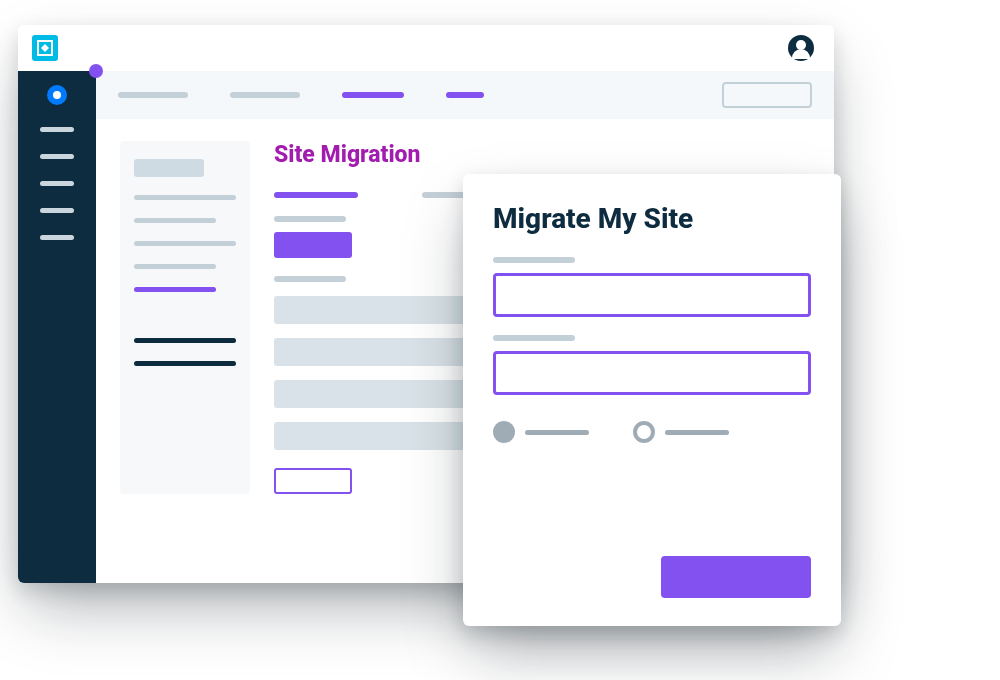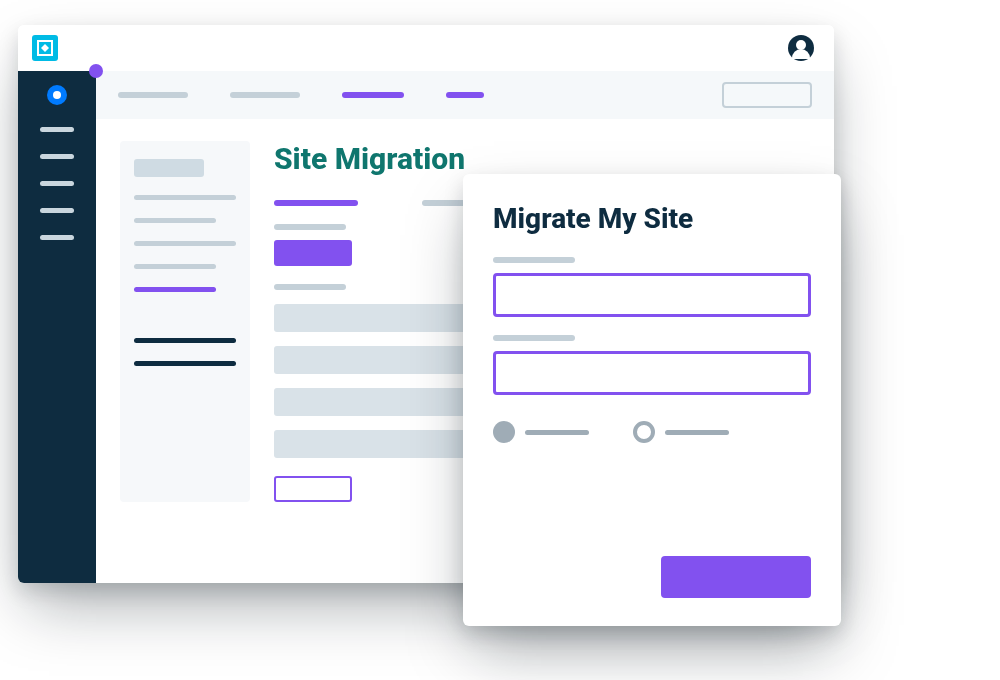--- a/index.html
+++ b/index.html
@@ -42,21 +42,21 @@
   
   .page{padding:22px 24px;display:flex;gap:24px}
   .submenu{width:130px;background:#f6f8fa;border-radius:4px;padding:18px 14px 22px;display:flex;flex-direction:column;gap:18px}
   .sm-block{height:18px;background:#cfdbe3;border-radius:3px;width:70px}
   .sm-line{height:5px;background:#c4d0d8;border-radius:3px;width:100%}
   .sm-line.short{width:82px}
   .sm-line.dark{background:#0e2c40;width:100%}
   .sm-line.purple{background:#8251ef;width:82px}
 
   .main{flex:1}
-  h1.page-title{margin:0 0 24px 0;font-size:30px;font-weight:800;color:#0f766e}
+  h1.page-title{margin:0 0 24px 0;font-size:23px;font-weight:800;color:#a21caf}
   .steps{display:flex;gap:64px;margin-bottom:6px}
   .step{height:6px;border-radius:3px;background:#c4d0d8;width:84px}
   .step.active{background:#8251ef}
 
   .field-label{height:6px;background:#c4d0d8;border-radius:3px;width:72px;margin:18px 0 10px}
   .purple-block{width:78px;height:26px;background:#8251ef;border-radius:3px}
   .grey-bar{height:28px;background:#d9e2e8;border-radius:3px;margin-top:14px;width:220px}
   .outline-btn{width:78px;height:26px;border:2px solid #8251ef;border-radius:3px;margin-top:18px}
 
   

